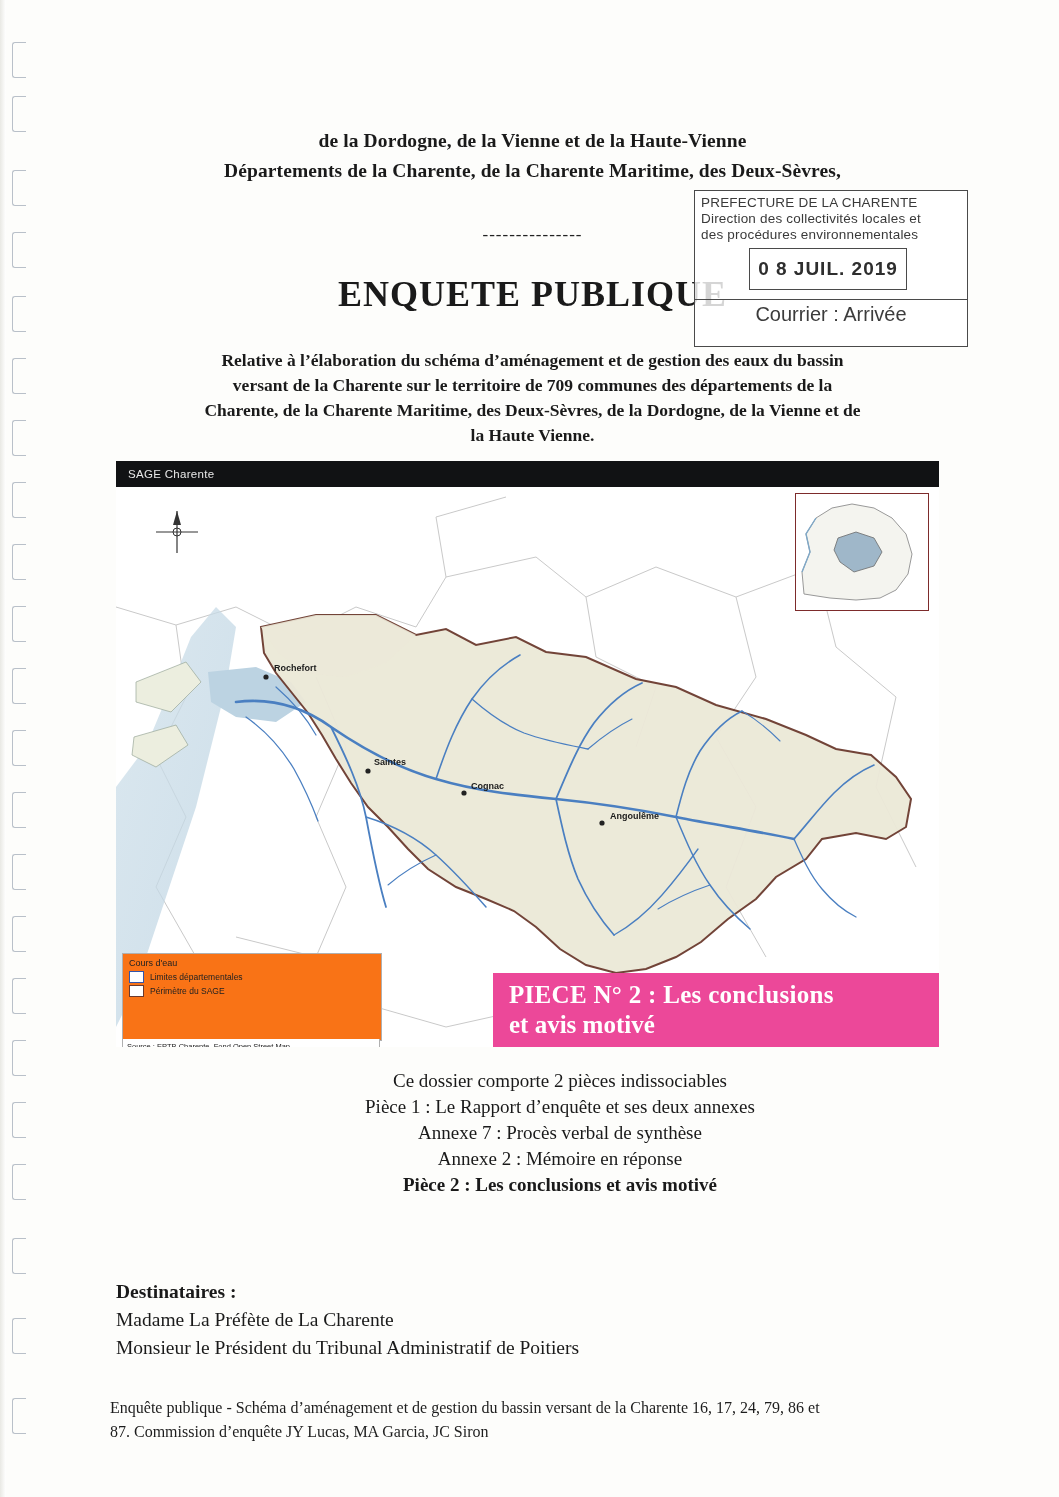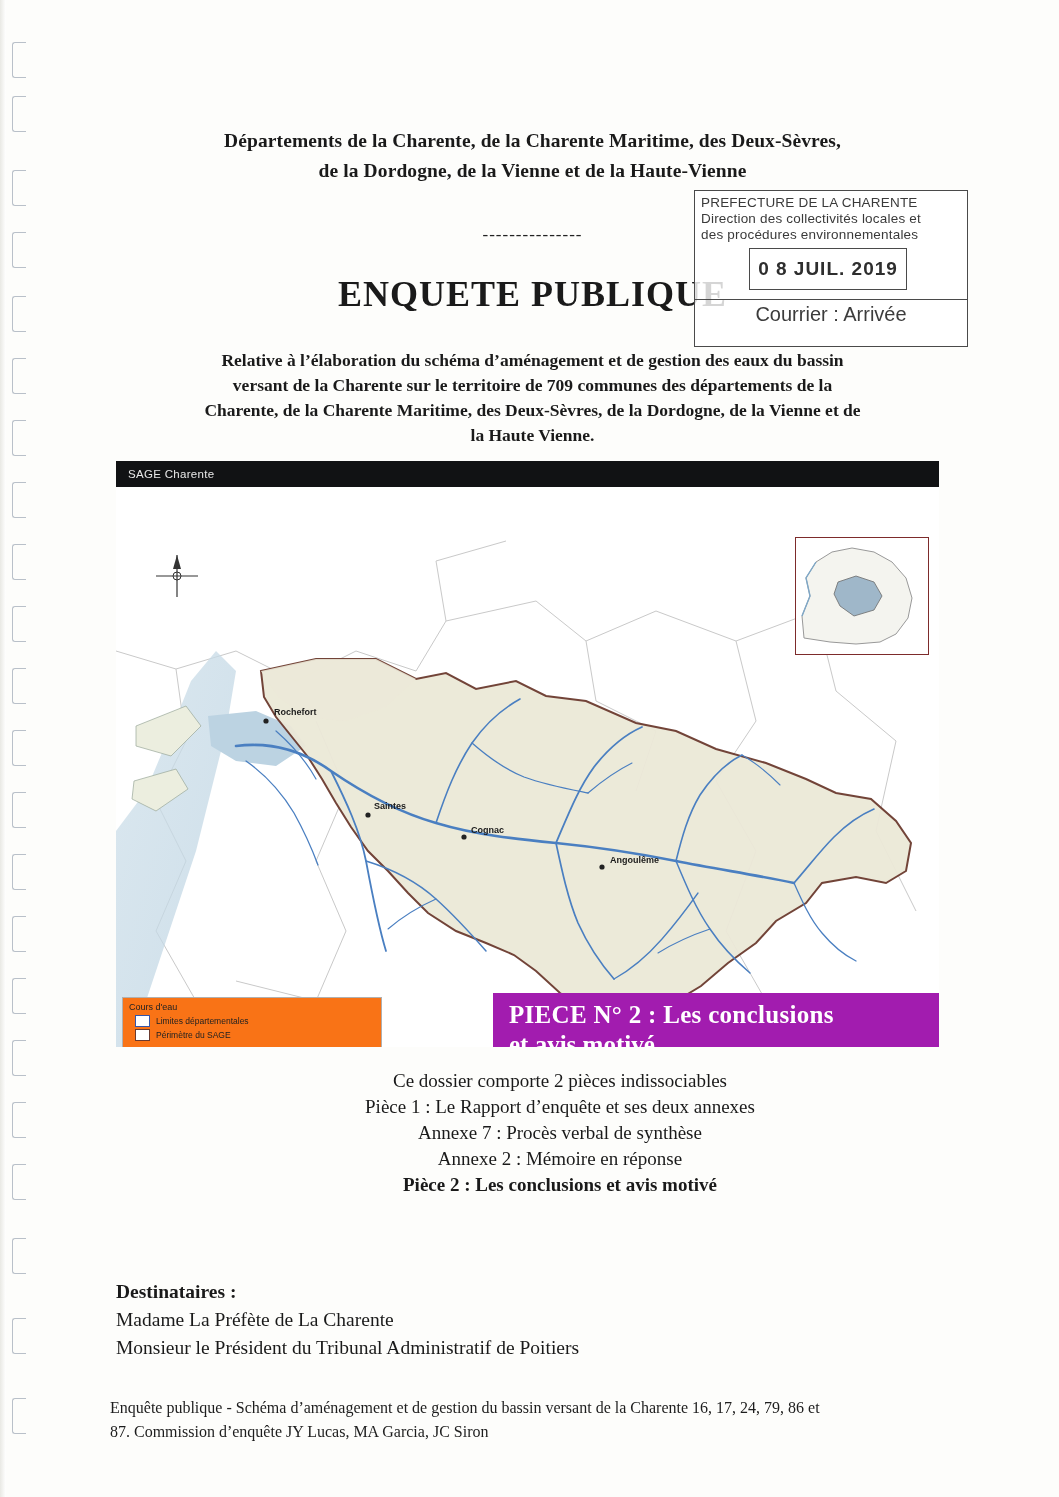--- a/index.html
+++ b/index.html
@@ -159,21 +159,20 @@
     line-height: 26px;
     padding-left: 12px;
     letter-spacing: .3px;
   }
   .map-canvas {
     position: absolute;
     left: 0; top: 26px;
     width: 100%;
     height: 560px;
     background: #ffffff;
-    margin-top: 44px;
   }
   .inset {
     position: absolute;
     right: 10px;
     top: 6px;
     width: 132px;
     height: 116px;
     border: 1.5px solid #7d2b2b;
     background: #ffffff;
     overflow: hidden;
@@ -198,21 +197,21 @@
     color: #222;
   }
   .legend .lg-title {
     padding: 4px 0 2px 6px;
     font-size: 9px;
   }
   .legend .lg-row {
     display: flex;
     align-items: center;
     gap: 6px;
-    padding: 1px 0 1px 12px;
+    padding: 1px 0 1px 6px;
   }
   .lg-swatch {
     width: 13px; height: 10px;
     border: 1px solid #3355aa;
     background: #ffffff;
     display: inline-block;
   }
   .lg-swatch.brown { border-color: #6b3a2e; }
   .legend-source {
     position: absolute;
@@ -226,24 +225,24 @@
     font-family: "Liberation Sans", sans-serif;
     font-size: 7.5px;
     line-height: 10px;
     color: #222;
     padding: 3px 4px;
     box-sizing: border-box;
   }
   .piece-banner {
     position: absolute;
     left: 377px;
-    top: 462px;
+    top: 486px;
     width: 486px;
     height: 78px;
-    background: #a21caf;
+    background: #ec4899;
     color: #ffffff;
   }
   .piece-banner .pb-l1 {
     font-family: "Liberation Serif", serif;
     font-size: 25px;
     font-weight: bold;
     padding: 8px 0 0 16px;
     letter-spacing: .3px;
   }
   .piece-banner .pb-l2 {
@@ -325,22 +324,22 @@
     <div class="binder-mark" style="top:978px"></div>
     <div class="binder-mark" style="top:1040px"></div>
     <div class="binder-mark" style="top:1102px"></div>
     <div class="binder-mark" style="top:1164px"></div>
     <div class="binder-mark" style="top:1238px"></div>
     <div class="binder-mark" style="top:1318px"></div>
     <div class="binder-mark" style="top:1398px"></div>
   </div>
 
   <div class="dept-title">
+    <div>de la Dordogne, de la Vienne et de la Haute-Vienne</div>
     <div>Départements de la Charente, de la Charente Maritime, des Deux-Sèvres,</div>
-    <div>de la Dordogne, de la Vienne et de la Haute-Vienne</div>
   </div>
 
   <div class="dashes">---------------</div>
 
   <div class="main-title">ENQUETE PUBLIQUE</div>
 
   <div class="subtitle">
     <div>Relative à l’élaboration du schéma d’aménagement et de gestion des eaux du bassin</div>
     <div>versant de la Charente sur le territoire de 709 communes des départements de la</div>
     <div>Charente, de la Charente Maritime, des Deux-Sèvres, de la Dordogne, de la Vienne et de</div>

